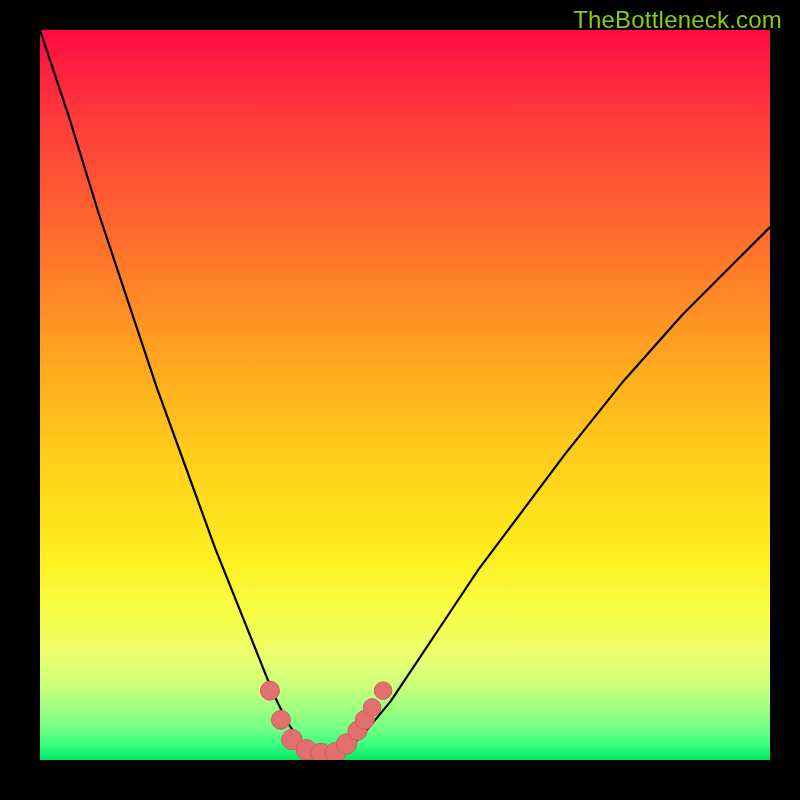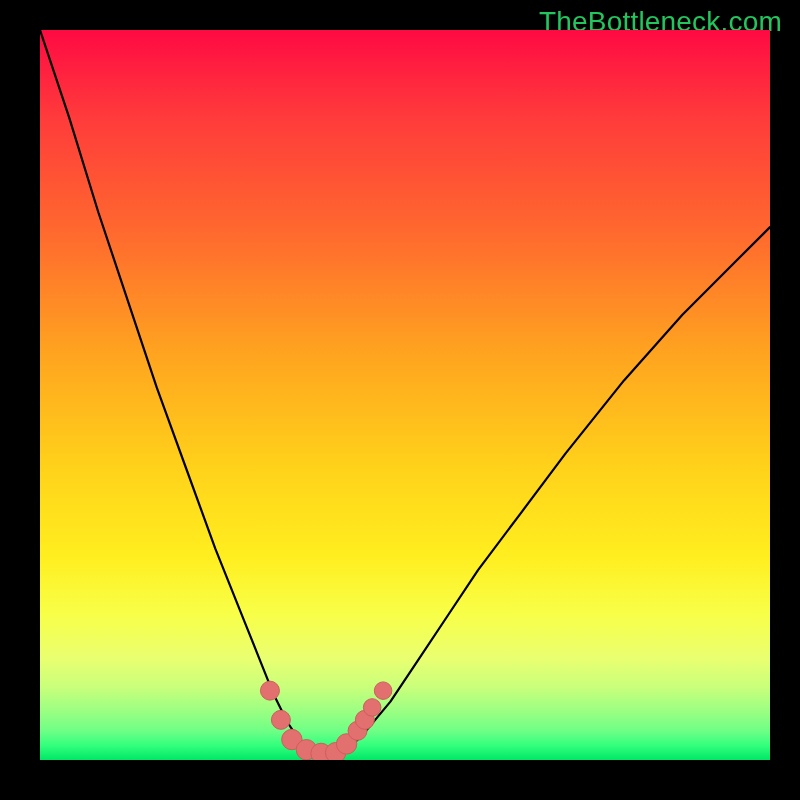--- a/index.html
+++ b/index.html
@@ -38,22 +38,22 @@
       #9fff82 93%,
       #6fff86 96%,
       #33ff7d 98%,
       #00e766 100%
     );
   }
   .watermark {
     position: absolute;
     top: 6px;
     right: 18px;
-    color: #22c55e;
-    font-size: 28px;
+    color: #84cc16;
+    font-size: 24px;
     font-weight: 400;
     letter-spacing: 0.2px;
     user-select: none;
   }
   svg.curve {
     position: absolute;
     left: 0;
     top: 0;
     width: 730px;
     height: 730px;

